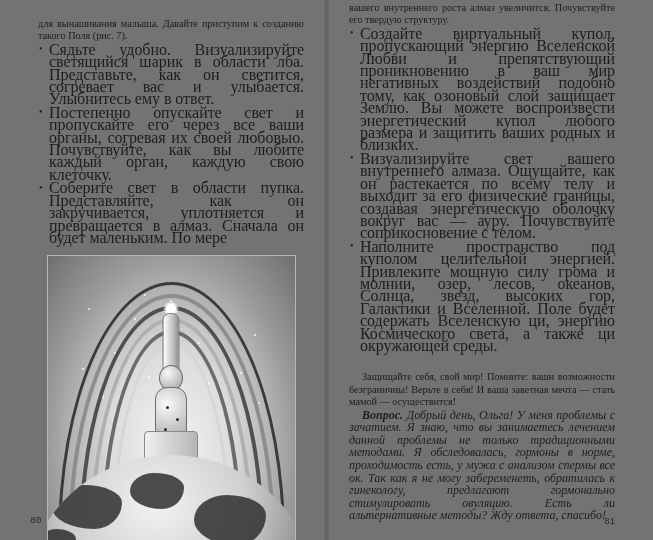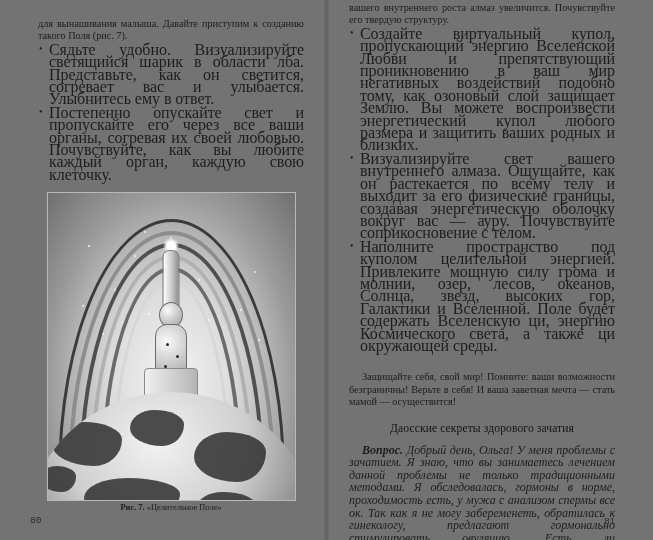--- a/index.html
+++ b/index.html
@@ -232,20 +232,21 @@
   <div class="gutter"></div>
 
   <div class="page page-left">
 
     <div class="para-block">
       <p class="first">для вынашивания малыша. Давайте приступим к созданию такого Поля (рис. 7).</p>
 
       <ul class="bullets">
         <li>Сядьте удобно. Визуализируйте светящийся шарик в области лба. Представьте, как он светится, согревает вас и улыбается. Улыбнитесь ему в ответ.</li>
         <li>Постепенно опускайте свет и пропускайте его через все ваши органы, согревая их своей любовью. Почувствуйте, как вы любите каждый орган, каждую свою клеточку.</li>
+        <li>Соберите свет в области пупка. Представляйте, как он закручивается, уплотняется и превращается в алмаз. Сначала он будет маленьким. По мере</li>
       </ul>
     </div>
 
     <div class="figure">
       <div class="fig-frame">
         <div class="sky"></div>
 
         <div class="stars">
           <div class="star" style="left:40px;  top:52px;"></div>
           <div class="star" style="left:66px;  top:96px;"></div>
@@ -314,21 +315,20 @@
 
       <ul class="bullets">
         <li>Создайте виртуальный купол, пропускающий энергию Вселенской Любви и препятствующий проникновению в ваш мир негативных воздействий подобно тому, как озоновый слой защищает Землю. Вы можете воспроизвести энергетический купол любого размера и защитить ваших родных и близких.</li>
         <li>Визуализируйте свет вашего внутреннего алмаза. Ощущайте, как он растекается по всему телу и выходит за его физические границы, создавая энергетическую оболочку вокруг вас — ауру. Почувствуйте соприкосновение с телом.</li>
         <li>Наполните пространство под куполом целительной энергией. Привлеките мощную силу грома и молнии, озер, лесов, океанов, Солнца, звезд, высоких гор, Галактики и Вселенной. Поле будет содержать Вселенскую ци, энергию Космического света, а также ци окружающей среды.</li>
       </ul>
 
       <p class="closing indent">Защищайте себя, свой мир! Помните: ваши возможности безграничны! Верьте в себя! И ваша заветная мечта — стать мамой — осуществится!</p>
     </div>
 
-    <div class="section-title">Даосские секреты здорового зачатия</div>
 
     <div class="qa indent">
       <b>Вопрос.</b>
       <span>Добрый день, Ольга! У меня проблемы с зачатием. Я знаю, что вы занимаетесь лечением данной проблемы не только традиционными методами. Я обследовалась, гормоны в норме, проходимость есть, у мужа с анализом спермы все ок. Так как я не могу забеременеть, обратилась к гинекологу, предлагают гормонально стимулировать овуляцию. Есть ли альтернативные методы? Жду ответа, спасибо!</span>
     </div>
 
     <div class="folio folio-right">81</div>
   </div>
 
 </div>

